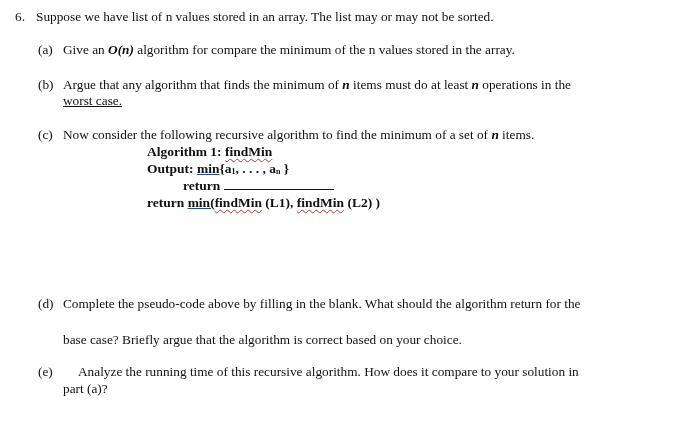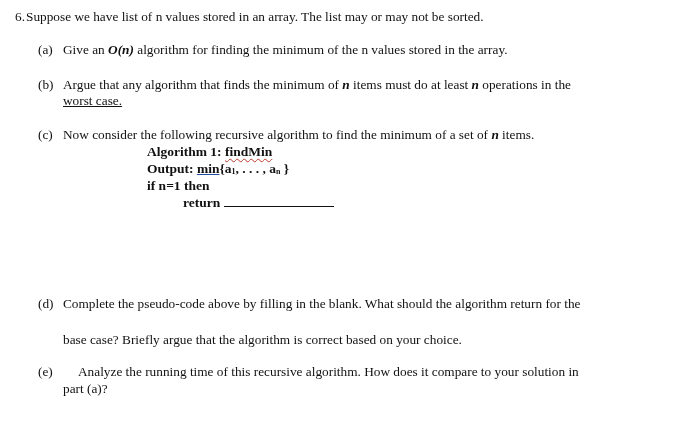--- a/index.html
+++ b/index.html
@@ -56,48 +56,50 @@
       vertical-align: baseline;
       margin-left: 4px;
     }
     .sub { font-size: 8px; vertical-align: -1px; }
     .indent { padding-left: 36px; }
   </style>
 </head>
 <body>
 
 <div class="line" style="left:15px; top:9px;">6.</div>
-<div class="line" style="left:26px; top:9px;">Suppose we have list of n values stored in an array. The list may or may not be sorted.</div>
+<div class="line" style="left:36px; top:9px;">Suppose we have list of n values stored in an array. The list may or may not be sorted.</div>
 
 <div class="line" style="left:38px; top:42px;">(a)</div>
 <div class="line" style="left:63px; top:42px;">
-  <span>Give an </span><span class="bi">O(n)</span><span> algorithm for finding the minimum of the n values stored in the array.</span>
+  <span>Give an </span><span class="bi">O(n)</span><span> algorithm for compare the minimum of the n values stored in the array.</span>
 </div>
 
 <div class="line" style="left:38px; top:77px;">(b)</div>
 <div class="line" style="left:63px; top:77px;">
   <span>Argue that any algorithm that finds the minimum of </span><span class="bi">n</span><span> items must do at least </span><span class="bi">n</span><span> operations in the</span>
 </div>
 <div class="line" style="left:63px; top:93px;text-decoration:underline;">worst case.</div>
 
 <div class="line" style="left:38px; top:127px;">(c)</div>
 <div class="line" style="left:63px; top:127px;">
   <span>Now consider the following recursive algorithm to find the minimum of a set of </span><span class="bi">n</span><span> items.</span>
 </div>
 
 <div class="algo">
   <div>
     <span>Algorithm 1: </span><span class="squiggle">findMin</span>
   </div>
   <div>
     <span>Output: </span><span class="ul-blue">min</span><span>{a</span><span class="sub">1</span><span>, . . . , a</span><span class="sub">n</span><span> }</span>
   </div>
-  <div>if n=1 then</div>
   <div class="indent">
     <span>return</span><span class="blank"></span>
+  </div>
+  <div>
+    <span>return </span><span class="ul-blue">min(</span><span class="squiggle">findMin</span><span> (L1), </span><span class="squiggle">findMin</span><span> (L2) )</span>
   </div>
 </div>
 
 <div class="line" style="left:38px; top:296px;">(d)</div>
 <div class="line" style="left:63px; top:296px;">Complete the pseudo-code above by filling in the blank. What should the algorithm return for the</div>
 <div class="line" style="left:63px; top:332px;text-align:right;">base case? Briefly argue that the algorithm is correct based on your choice.</div>
 
 <div class="line" style="left:38px; top:364px;">(e)</div>
 <div class="line" style="left:78px; top:364px;text-align:center;">Analyze the running time of this recursive algorithm. How does it compare to your solution in</div>
 <div class="line" style="left:63px; top:381px;text-align:right;">part (a)?</div>

